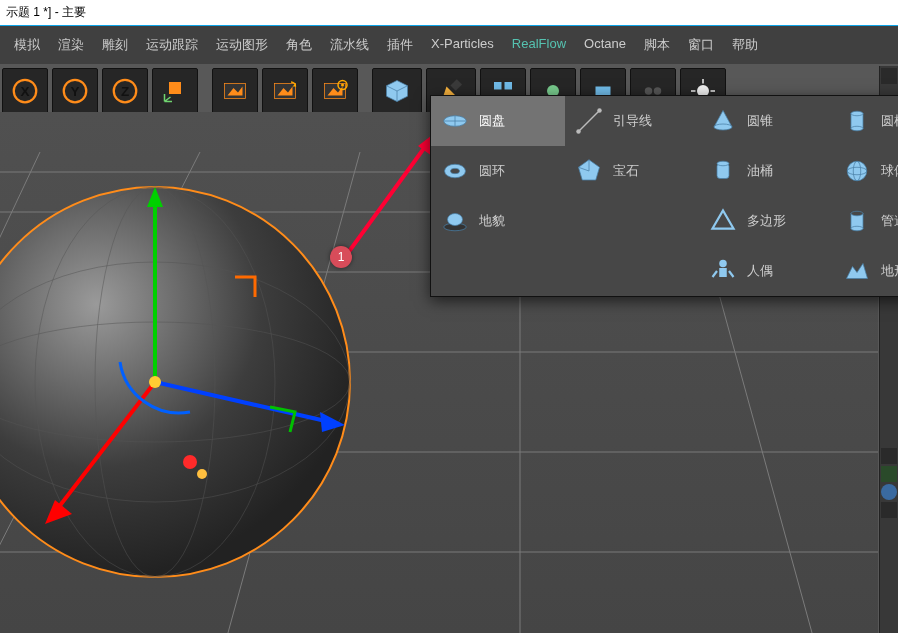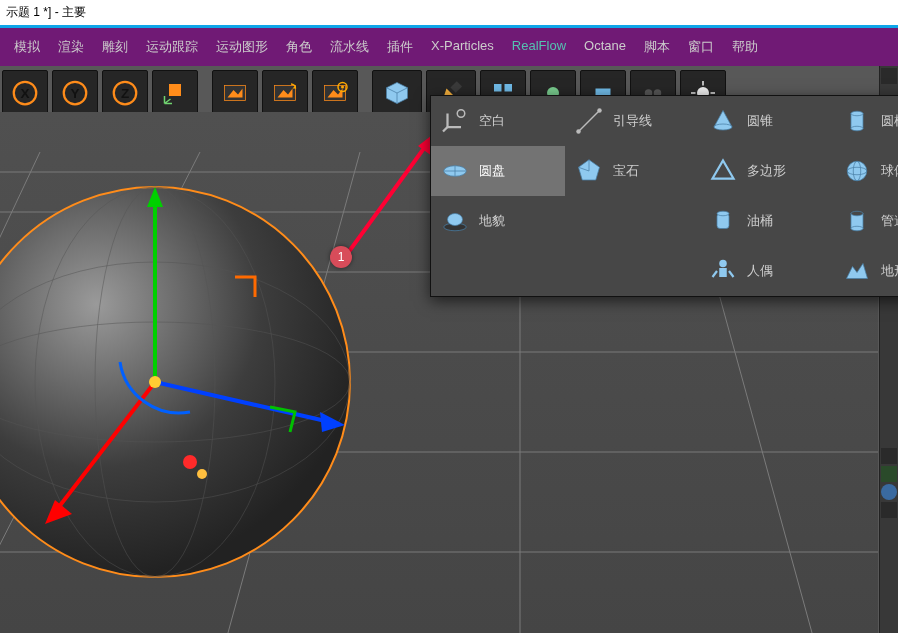--- a/index.html
+++ b/index.html
@@ -1,17 +1,17 @@
 <!DOCTYPE html>
 <html><head>
 <meta charset="utf-8">
 <style>
   body{margin:0;background:#585858;font-family:"Microsoft YaHei",Arial,sans-serif;color:#ccc;width:898px;height:633px;overflow:hidden;position:relative}
-  .titlebar{background:#fff;color:#000;font-size:12px;padding:4px 6px;border-bottom:3px solid #0ea5e9}
-  .menubar{display:flex;gap:6px;padding:10px 8px;font-size:13px;background:#701a75}
+  .titlebar{background:#fff;color:#000;font-size:12px;padding:4px 6px;border-bottom:1px solid #0ea5e9}
+  .menubar{display:flex;gap:6px;padding:10px 8px;font-size:13px;background:#404040}
   .menubar span{padding:0 6px;cursor:default}
   .menu-realflow{color:#55c2b0}
   .toolbar{display:flex;gap:4px;padding:4px 2px}
   .btn{width:44px;height:44px;background:#262626;border:1px solid #111;display:flex;align-items:center;justify-content:center;border-radius:2px}
   .btn svg{width:30px;height:30px}
   .btn.wide{width:48px}
   .sep{width:6px}
   .viewport-label{font-size:12px;color:#c8c8c8;padding:12px 10px}
   .viewport{position:absolute;left:0;top:112px;right:20px;bottom:0;background:linear-gradient(#505050,#454545)}
   
@@ -215,43 +215,42 @@
   <line x1="345" y1="257" x2="430" y2="140" stroke="#ff0033" stroke-width="4"></line>
   <polygon points="436,132 418,146 432,156" fill="#ff0033"></polygon>
   <line x1="595" y1="180" x2="650" y2="157" stroke="#ff0033" stroke-width="4"></line>
   <polygon points="596,180 616,166 618,182" fill="#ff0033"></polygon>
 </svg>
 <div class="badge" style="left:330px;top:246px">1</div>
 <div class="badge" style="left:644px;top:145px">2</div>
 
 <div class="popup">
   <div class="popup-col" id="pc0">
-      <div class="pcell">
-        <span class="ic">
-          <svg viewBox="0 0 40 40">
-            <polyline points="10,10 10,28 28,28" stroke="#bbb" stroke-width="3" fill="none"></polyline>
-            <circle cx="28" cy="10" r="5" fill="none" stroke="#bbb" stroke-width="2"></circle>
-            <line x1="10" y1="28" x2="4" y2="34" stroke="#bbb" stroke-width="3"></line>
-          </svg>
-        </span>
-        <span>空白</span>
-      </div>
       <div class="pcell hover">
         <span class="ic">
           <svg viewBox="0 0 40 40">
             <ellipse cx="20" cy="20" rx="15" ry="7" fill="#8fc9ef" stroke="#4a7fa5"></ellipse>
             <line x1="6" y1="20" x2="34" y2="20" stroke="#4a7fa5"></line>
             <line x1="20" y1="13" x2="20" y2="27" stroke="#4a7fa5"></line>
           </svg>
         </span>
         <span>圆盘</span>
       </div>
       <div class="pcell">
         <span class="ic">
           <svg viewBox="0 0 40 40">
+            <ellipse cx="20" cy="20" rx="14" ry="9" fill="#8fc9ef" stroke="#4a7fa5"></ellipse>
+            <ellipse cx="20" cy="20" rx="6" ry="3.5" fill="#474747" stroke="#4a7fa5"></ellipse>
+          </svg>
+        </span>
+        <span>圆环</span>
+      </div>
+      <div class="pcell">
+        <span class="ic">
+          <svg viewBox="0 0 40 40">
             <ellipse cx="20" cy="28" rx="15" ry="5" fill="#333" stroke="#4a7fa5"></ellipse>
             <ellipse cx="20" cy="18" rx="10" ry="8" fill="#8fc9ef" stroke="#4a7fa5"></ellipse>
           </svg>
         </span>
         <span>地貌</span>
       </div>
     </div>
   <div class="popup-col" id="pc1">
       <div class="pcell">
         <span class="ic">
@@ -279,33 +278,33 @@
           <svg viewBox="0 0 40 40">
             <polygon points="20,6 32,28 8,28" fill="#8fc9ef" stroke="#4a7fa5"></polygon>
             <ellipse cx="20" cy="28" rx="12" ry="4" fill="#8fc9ef" stroke="#4a7fa5"></ellipse>
           </svg>
         </span>
         <span>圆锥</span>
       </div>
       <div class="pcell">
         <span class="ic">
           <svg viewBox="0 0 40 40">
-            <polygon points="20,6 34,30 6,30" fill="none" stroke="#8fc9ef" stroke-width="3"></polygon>
-          </svg>
-        </span>
-        <span>多边形</span>
-      </div>
-      <div class="pcell">
-        <span class="ic">
-          <svg viewBox="0 0 40 40">
             <rect x="12" y="10" width="16" height="20" rx="4" fill="#8fc9ef" stroke="#4a7fa5"></rect>
             <ellipse cx="20" cy="10" rx="8" ry="3" fill="#8fc9ef" stroke="#4a7fa5"></ellipse>
           </svg>
         </span>
         <span>油桶</span>
+      </div>
+      <div class="pcell">
+        <span class="ic">
+          <svg viewBox="0 0 40 40">
+            <polygon points="20,6 34,30 6,30" fill="none" stroke="#8fc9ef" stroke-width="3"></polygon>
+          </svg>
+        </span>
+        <span>多边形</span>
       </div>
       <div class="pcell">
         <span class="ic">
           <svg viewBox="0 0 40 40">
             <circle cx="20" cy="10" r="5" fill="#8fc9ef"></circle>
             <rect x="15" y="16" width="10" height="12" fill="#8fc9ef"></rect>
             <line x1="12" y1="20" x2="6" y2="28" stroke="#8fc9ef" stroke-width="3"></line>
             <line x1="28" y1="20" x2="34" y2="28" stroke="#8fc9ef" stroke-width="3"></line>
           </svg>
         </span>

